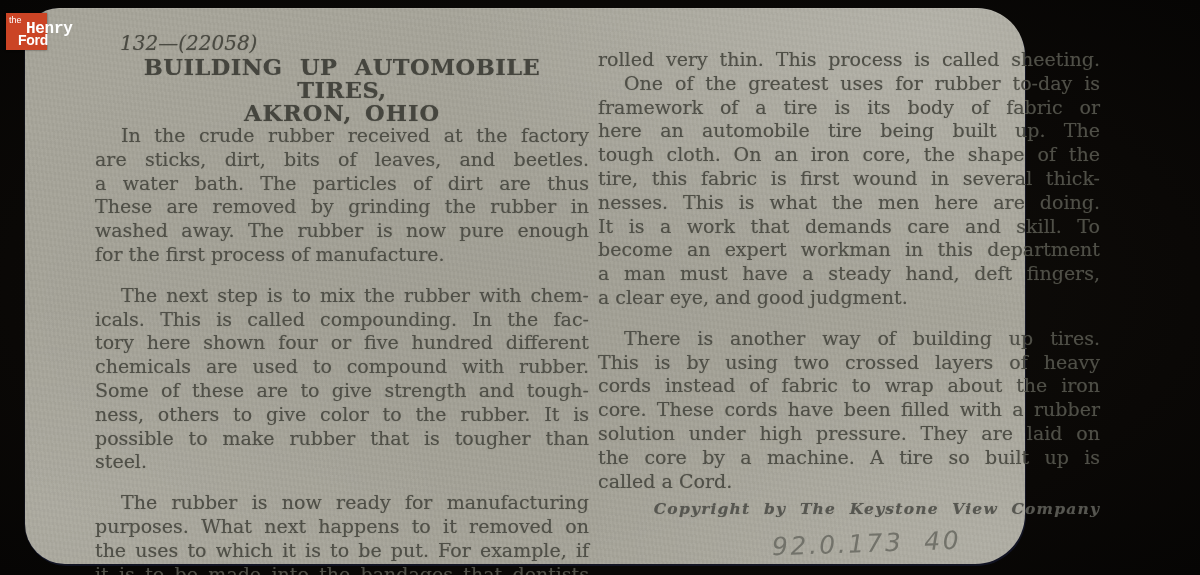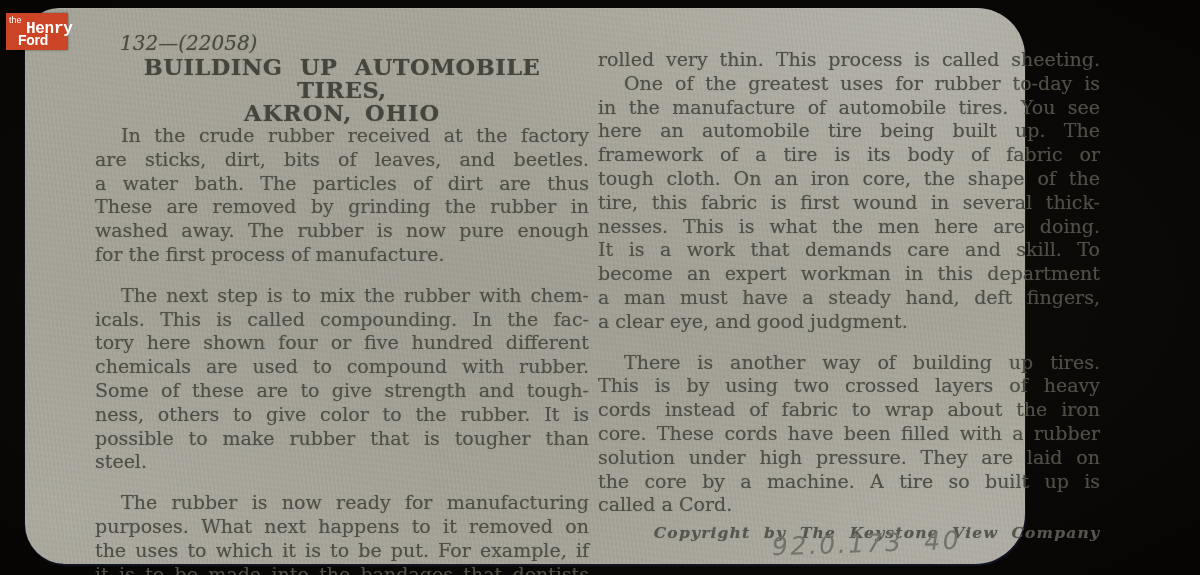--- a/index.html
+++ b/index.html
@@ -14,21 +14,21 @@
       radial-gradient(ellipse at 96% 96%, rgba(255,255,255,0.10), transparent 30%),
       radial-gradient(ellipse at 3% 90%, rgba(255,255,255,0.06), transparent 30%),
       radial-gradient(ellipse at 45% 55%, rgba(0,0,0,0.035), transparent 75%),
       repeating-linear-gradient(83deg, rgba(0,0,0,0.018) 0 2px, rgba(255,255,255,0.018) 2px 4px),
       repeating-linear-gradient(7deg, rgba(0,0,0,0.012) 0 3px, rgba(255,255,255,0.012) 3px 6px);
     border-radius:34px 48px 50px 40px;
     box-shadow:1px 2px 0 rgba(28,36,70,0.45), -1px 0 0 rgba(28,36,70,0.25), inset 0 1px 0 rgba(255,255,255,0.08);
   }
   
   .logo{
-    position:absolute;left:6px;top:13px;width:62px;height:37px;
+    position:absolute;left:6px;top:13px;width:41px;height:37px;
     background:#cb4425;z-index:6;color:#fff;
     font-family:"Liberation Sans", sans-serif;
     box-shadow:0 0 2px rgba(0,0,0,0.5);
   }
   .logo .lg-the{font-size:9px;line-height:9px;padding:3px 0 0 3px;font-weight:normal;}
   .logo .lg-henry{font-size:16px;line-height:9px;font-weight:bold;padding-left:20px;letter-spacing:-0.3px;font-family:Liberation Mono, monospace;}
   .logo .lg-ford{font-size:14px;line-height:13px;font-weight:bold;padding-left:12px;letter-spacing:-0.3px;}
   
   .col{position:absolute;font-family:"DejaVu Serif", serif;color:#4f4f47;}
   .col-left{left:70px;top:24px;width:494px;}
@@ -109,23 +109,22 @@
     </div>
 
     <div class="col col-right">
 
       <div class="para">
         <div class="ln">rolled very thin. This process is called sheeting.</div>
       </div>
 
       <div class="para">
         <div class="ln ind">One of the greatest uses for rubber to-day is</div>
-        <div class="ln">in the manufacture of automobile tires. You see</div>
+        <div class="ln">framework of a tire is its body of fabric or</div>
         <div class="ln">here an automobile tire being built up. The</div>
-        <div class="ln">framework of a tire is its body of fabric or</div>
         <div class="ln">tough cloth. On an iron core, the shape of the</div>
         <div class="ln">tire, this fabric is first wound in several thick-</div>
         <div class="ln">nesses. This is what the men here are doing.</div>
         <div class="ln">It is a work that demands care and skill. To</div>
         <div class="ln">become an expert workman in this department</div>
         <div class="ln">a man must have a steady hand, deft fingers,</div>
         <div class="ln end">a clear eye, and good judgment.</div>
       </div>
 
       <div class="para para-gap">

